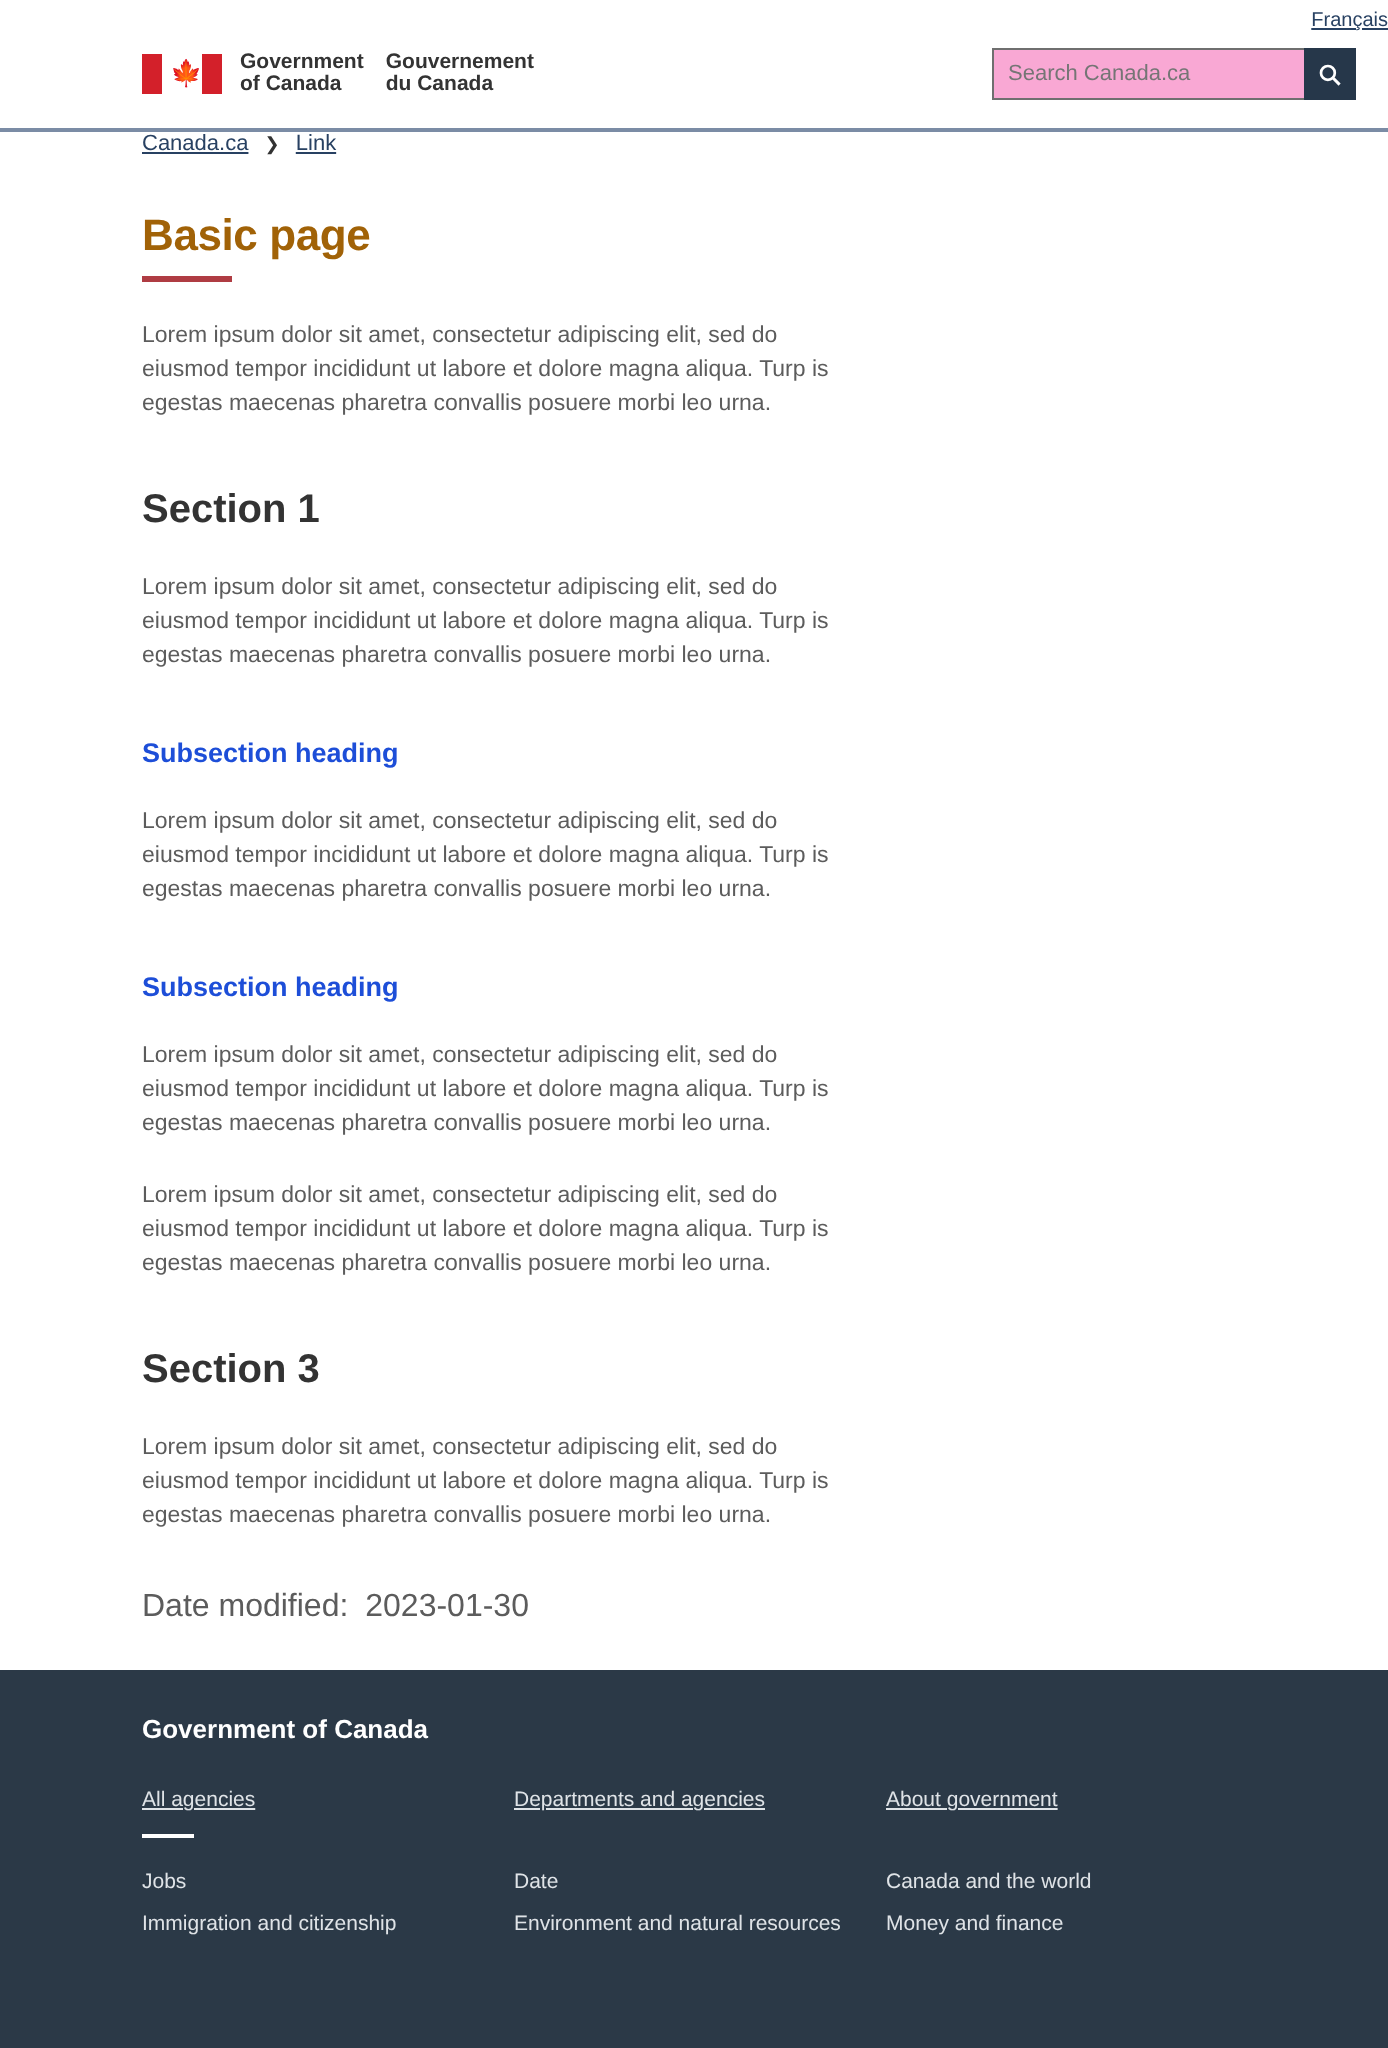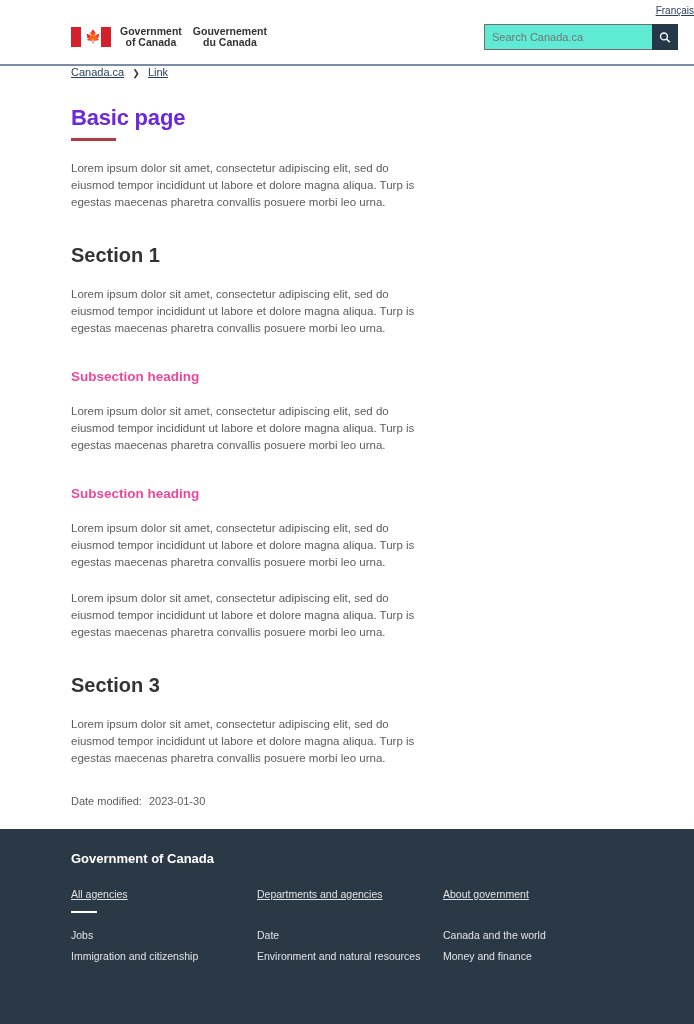--- a/index.html
+++ b/index.html
@@ -32,59 +32,59 @@
   .flag .mid { position: absolute; left: 10px; top: 0; width: 20px; height: 20px; background: #fff; }
   .flag .leaf {
     position: absolute; left: 14px; top: 4px; width: 12px; height: 12px;
     color: #d3202a; font-size: 13px; line-height: 12px; text-align: center;
   }
   .wordmark-en, .wordmark-fr {
     font-size: 10.5px; line-height: 11.5px; font-weight: bold; color: #333;
     white-space: pre-line;
   }
   .wordmark-fr { margin-left: 11px; }
-  .brand-texts { display: flex; text-align: center; }
+  .brand-texts { display: flex; }
 
   .search-wrap { display: flex; align-items: stretch; height: 26px; }
   .search-input {
-    width: 168px; height: 26px; border: 1px solid #6f6f6f; border-right: none;
+    width: 156px; height: 26px; border: 1px solid #6f6f6f; border-right: none;
     padding: 0 7px; font-size: 11px; color: #5c5c5c;
-    font-family: "Liberation Sans", sans-serif; outline: none; background: #5eead4;
+    font-family: "Liberation Sans", sans-serif; outline: none; background: #f9a8d4;
   }
   .search-btn {
     width: 26px; height: 26px; background: #26374a; border: 1px solid #26374a;
     display: flex; align-items: center; justify-content: center; cursor: pointer;
   }
   .search-btn svg { width: 13px; height: 13px; }
   .header-rule { height: 2px; background: #7b8ca5; width: 100%; }
 
   
   .main { padding: 0 16px 0 71px; }
   .breadcrumb { font-size: 11px; }
   .breadcrumb a { color: #284162; text-decoration: underline; }
   .breadcrumb .sep { color: #333; margin: 0 5px; font-size: 9px; }
 
   h1.page-title {
-    font-size: 22px; font-weight: bold; color: #6d28d9; margin: 27px 0 0 0;
+    font-size: 22px; font-weight: bold; color: #a16207; margin: 27px 0 0 0;
     letter-spacing: -0.2px;
   }
   .title-rule { width: 45px; height: 3px; background: #af3c43; margin-top: 7px; }
 
   p.body-text {
     font-size: 11.5px; line-height: 17px; color: #5c5c5c;
     margin: 19px 0 0 0; max-width: 358px;
   }
   h2.section-heading {
     font-size: 20px; font-weight: bold; color: #333; margin: 33px 0 0 0;
   }
   h3.subsection-heading {
-    font-size: 13.5px; font-weight: bold; color: #ec4899; margin: 32px 0 0 0;
+    font-size: 13.5px; font-weight: bold; color: #1d4ed8; margin: 32px 0 0 0;
   }
   .date-modified {
-    font-size: 11px; color: #5c5c5c; margin: 28px 0 0 0; padding-bottom: 22px;
+    font-size: 16px; color: #5c5c5c; margin: 28px 0 0 0; padding-bottom: 22px;
   }
   .date-modified .dm-label { margin-right: 4px; }
 
   
   .footer {
     background: #2b3947; position: relative; overflow: hidden;
     padding: 22px 16px 0 71px; height: 214px;
   }
   .footer-inner { position: relative; z-index: 2; }
   .footer-title {

